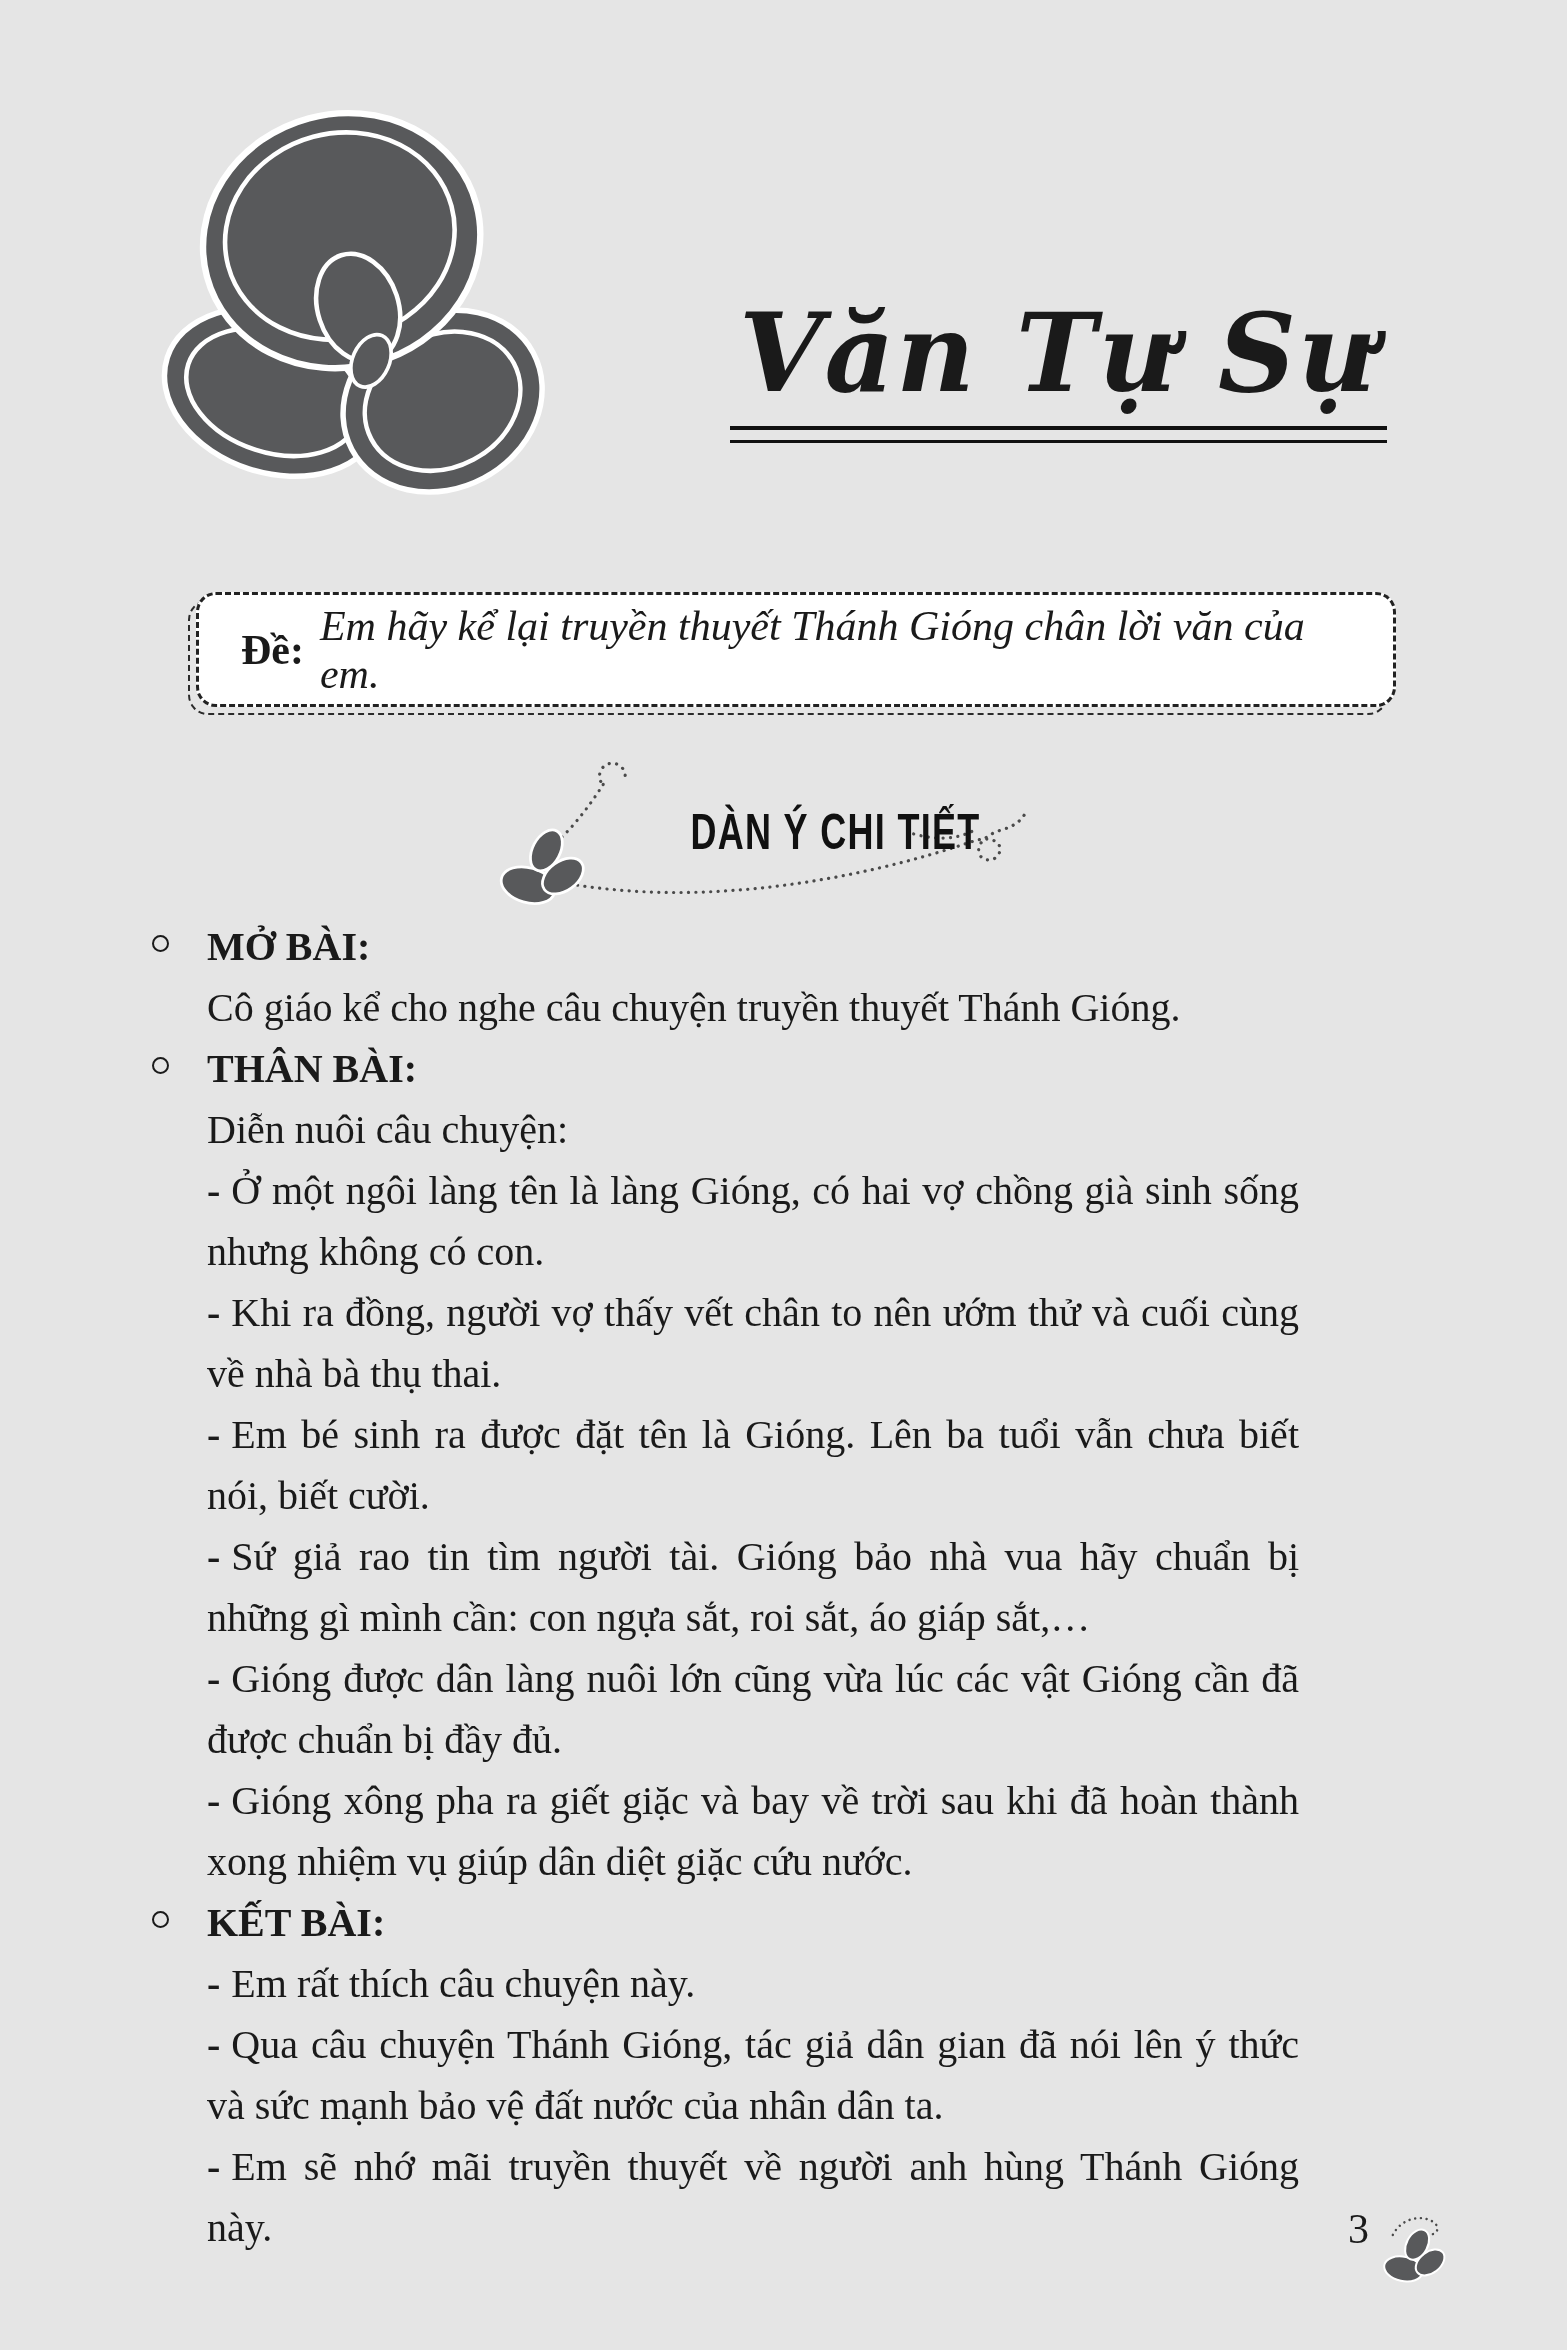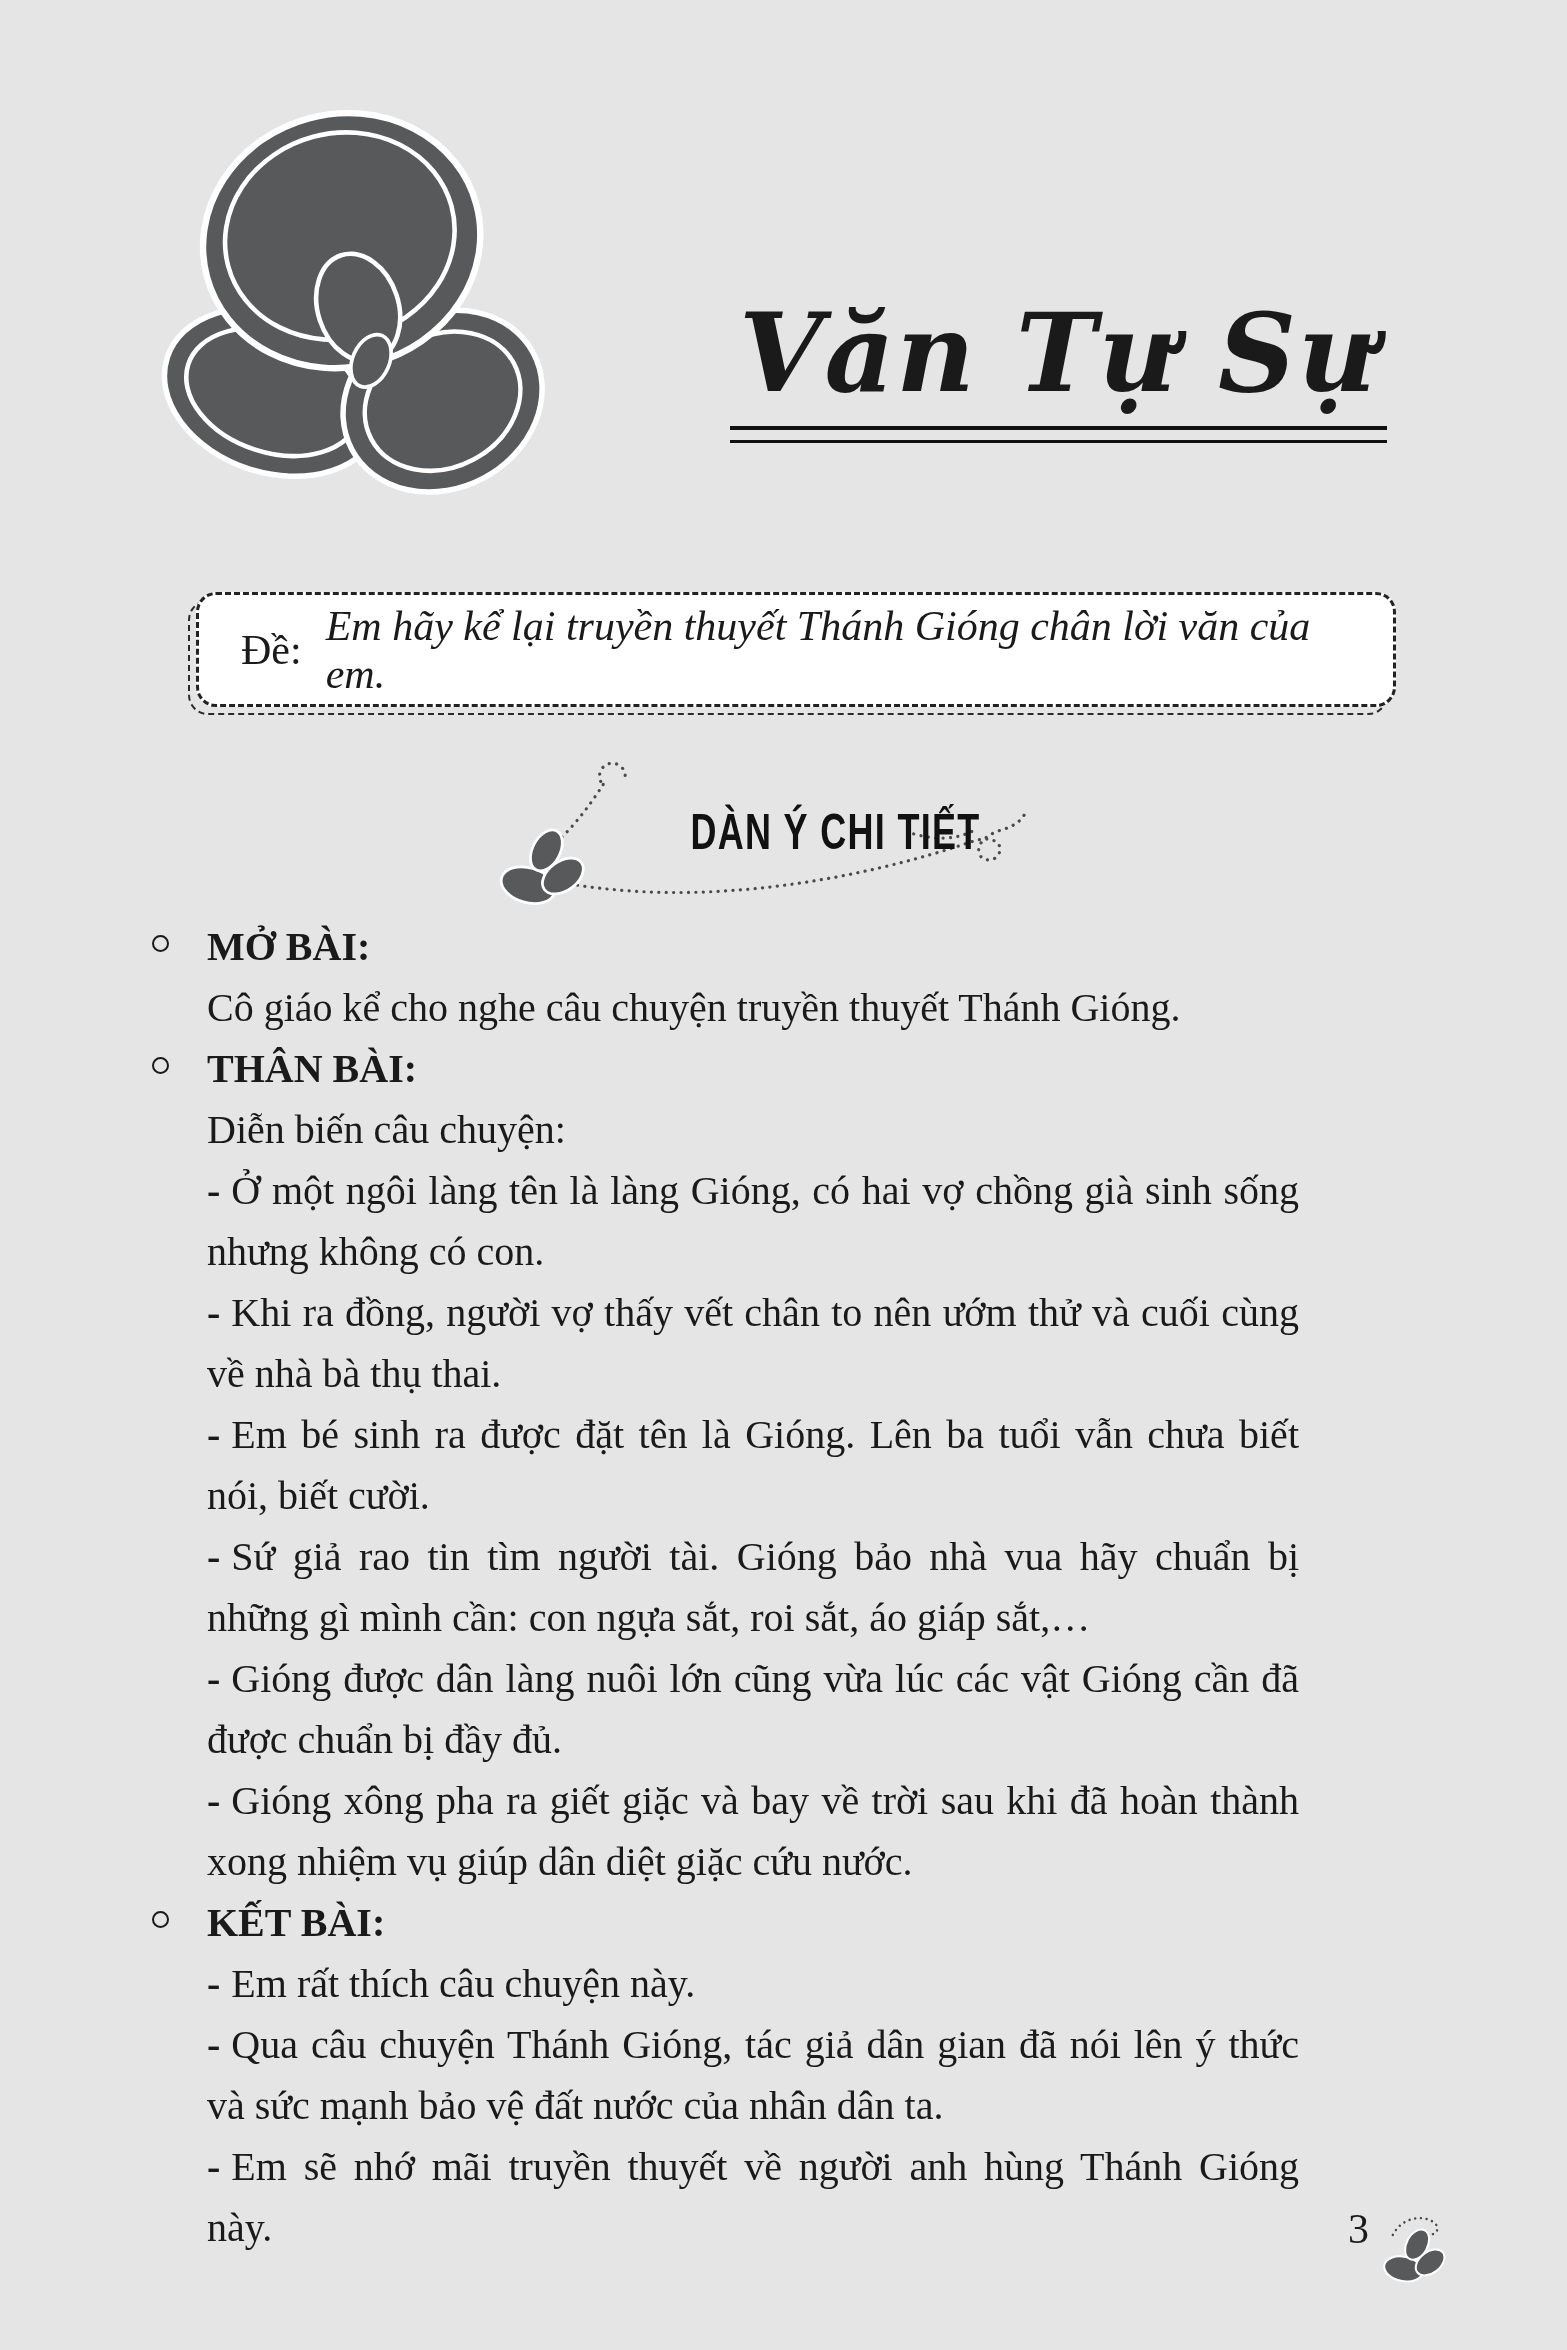--- a/index.html
+++ b/index.html
@@ -66,22 +66,22 @@
     border: 3.7px dashed #222222;
     border-radius: 20px;
     box-sizing: border-box;
     background: #ffffff;
     display: flex;
     align-items: center;
     padding: 0 42px;
     font-size: 42px;
   }
   .prompt-label {
-    font-weight: 400;
-    margin-right: 24px;
+    font-weight: 700;
+    margin-right: 16px;
     white-space: nowrap;
   }
   .prompt-text {
     font-style: italic;
   }
 
   
   .heading-flourish {
     position: absolute;
     left: 496px;
@@ -221,21 +221,21 @@
         <h2 class="section-title">MỞ BÀI:</h2>
       </div>
       <p class="item"><span class="item-dash"></span><span class="item-text">Cô giáo kể cho nghe câu chuyện truyền thuyết Thánh Gióng.</span></p>
     </div>
 
     <div class="section">
       <div class="section-title-row">
         <span class="bullet"></span>
         <h2 class="section-title">THÂN BÀI:</h2>
       </div>
-      <p class="item"><span class="item-dash"></span><span class="item-text">Diễn biến câu chuyện:</span></p>
+      <p class="item"><span class="item-dash"></span><span class="item-text">Diễn nuôi câu chuyện:</span></p>
       <p class="item"><span class="item-dash">-</span><span class="item-text">Ở một ngôi làng tên là làng Gióng, có hai vợ chồng già sinh sống nhưng không có con.</span></p>
       <p class="item"><span class="item-dash">-</span><span class="item-text">Khi ra đồng, người vợ thấy vết chân to nên ướm thử và cuối cùng về nhà bà thụ thai.</span></p>
       <p class="item"><span class="item-dash">-</span><span class="item-text">Em bé sinh ra được đặt tên là Gióng. Lên ba tuổi vẫn chưa biết nói, biết cười.</span></p>
       <p class="item"><span class="item-dash">-</span><span class="item-text">Sứ giả rao tin tìm người tài. Gióng bảo nhà vua hãy chuẩn bị những gì mình cần: con ngựa sắt, roi sắt, áo giáp sắt,…</span></p>
       <p class="item"><span class="item-dash">-</span><span class="item-text">Gióng được dân làng nuôi lớn cũng vừa lúc các vật Gióng cần đã được chuẩn bị đầy đủ.</span></p>
       <p class="item"><span class="item-dash">-</span><span class="item-text">Gióng xông pha ra giết giặc và bay về trời sau khi đã hoàn thành xong nhiệm vụ giúp dân diệt giặc cứu nước.</span></p>
     </div>
 
     <div class="section">
       <div class="section-title-row">

